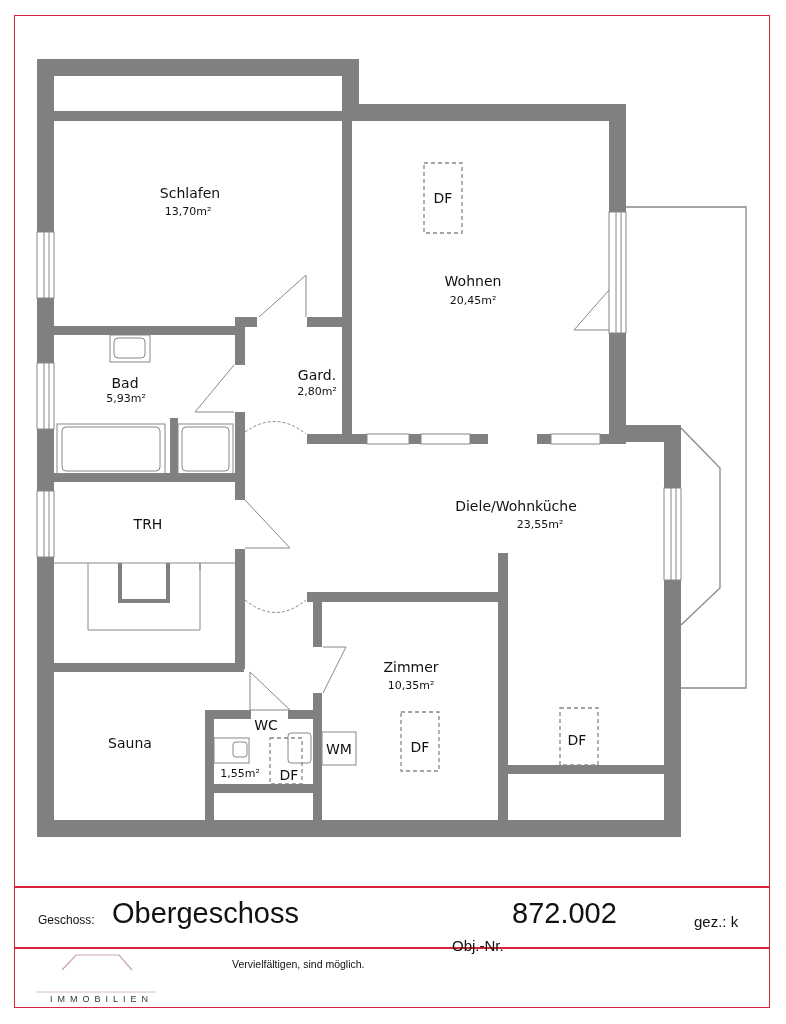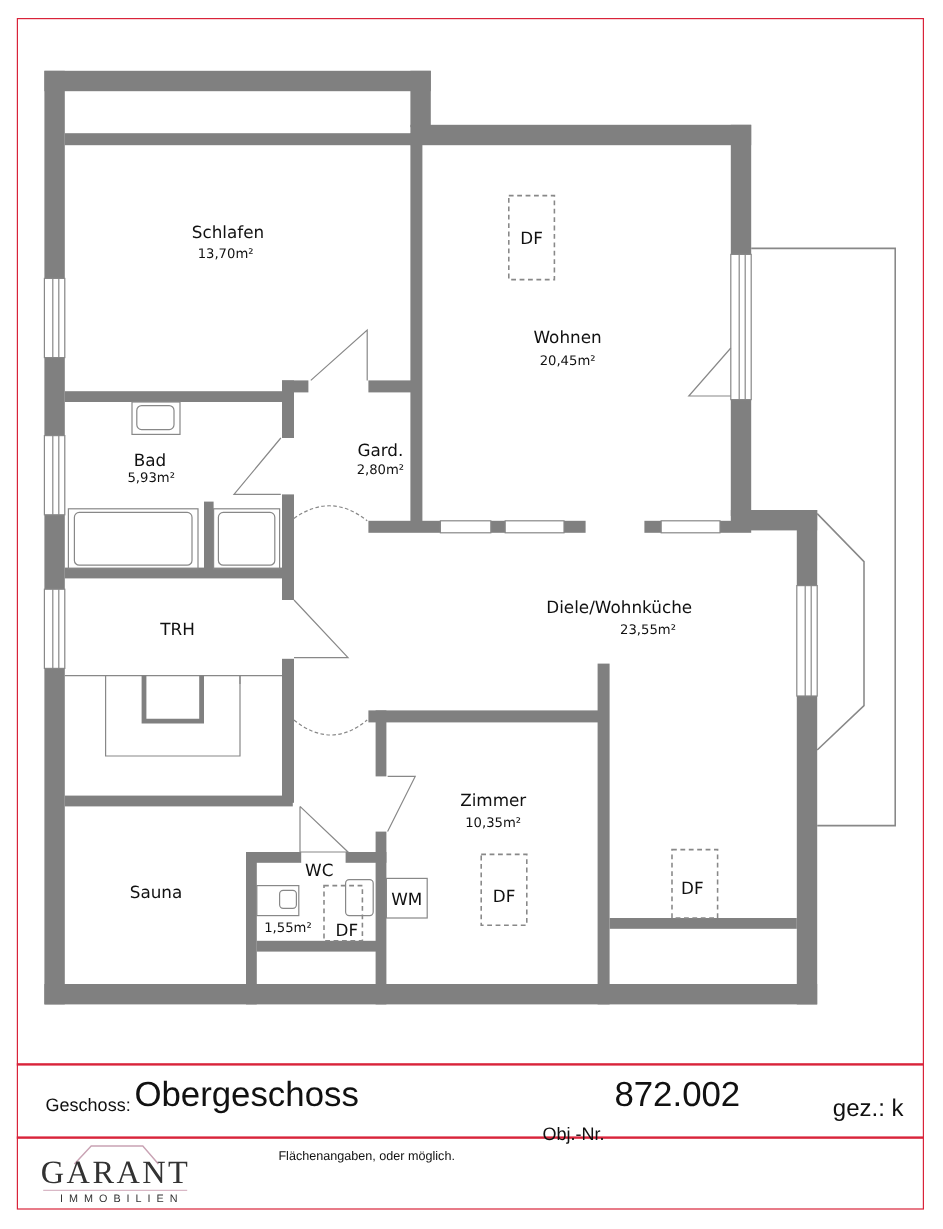--- a/index.html
+++ b/index.html
@@ -5,25 +5,25 @@
   html,body{margin:0;padding:0;background:#fff;}
   body{width:786px;height:1024px;position:relative;overflow:hidden;font-family:"DejaVu Sans","Liberation Sans",sans-serif;}
   #frame{position:absolute;left:14px;top:15px;width:756px;height:993px;border:1px solid #d9233a;box-sizing:border-box;}
   #plan{position:absolute;left:0;top:0;}
   .room-label{font-family:"DejaVu Sans",sans-serif;font-size:14px;fill:#111;}
   .room-area{font-family:"DejaVu Sans",sans-serif;font-size:11px;fill:#111;}
   .df-label{font-family:"DejaVu Sans",sans-serif;font-size:14px;fill:#111;}
   #divider1{position:absolute;left:14px;top:886px;width:756px;height:2px;background:#d9233a;}
   #divider2{position:absolute;left:14px;top:947px;width:756px;height:2px;background:#d9233a;}
   .hdr{position:absolute;font-family:"Liberation Sans",sans-serif;color:#111;white-space:nowrap;}
-  #geschoss-label{left:38px;top:913px;font-size:15px;}
+  #geschoss-label{left:38px;top:913px;font-size:12px;}
   #geschoss-value{left:112px;top:897px;font-size:29px;}
   #obj-label{left:452px;top:913px;font-size:15px;margin-top:24px;}
   #obj-value{left:512px;top:897px;font-size:29px;}
-  #gez-label{left:694px;top:913px;font-size:20px;}
+  #gez-label{left:694px;top:913px;font-size:15px;}
   #logo{position:absolute;left:24px;top:952px;width:140px;height:56px;}
   #logo-main{position:absolute;left:10px;top:10px;font-family:"Liberation Serif",serif;font-size:27px;letter-spacing:2px;color:#333;}
   #logo-sub{position:absolute;left:26px;top:42px;font-family:Liberation Sans, sans-serif;font-size:9px;letter-spacing:5px;color:#333;}
   #logo-roof{position:absolute;left:0;top:0;}
   #notes{position:absolute;left:187px;top:957px;width:585px;font-family:"Liberation Sans",sans-serif;font-size:10.5px;line-height:15px;color:#111;}
   #notes .lbl{display:inline-block;}
   #notes .indent{padding-left:45px;}
 </style>
 </head>
 <body>
@@ -193,19 +193,18 @@
 <div class="hdr" id="geschoss-value">Obergeschoss</div>
 <div class="hdr" id="obj-label">Obj.-Nr.</div>
 <div class="hdr" id="obj-value">872.002</div>
 <div class="hdr" id="gez-label">gez.: k</div>
 
 <div id="logo">
   <svg id="logo-roof" width="140" height="56">
     <polyline points="38,18 52,3 95,3 108,18" fill="none" stroke="#c9a3b4" stroke-width="1.2"></polyline>
     <line x1="12" y1="40" x2="132" y2="40" stroke="#d9b8c6" stroke-width="1"></line>
   </svg>
-  <div id="logo-main">GARANT</div>
   <div id="logo-sub">IMMOBILIEN</div>
 </div>
 
 <div id="notes">
-  <div class="indent">Flächenangaben, oder möglich.</div>
+  <div class="indent">Vervielfältigen, sind möglich.</div>
 </div>
 
 </body></html>

